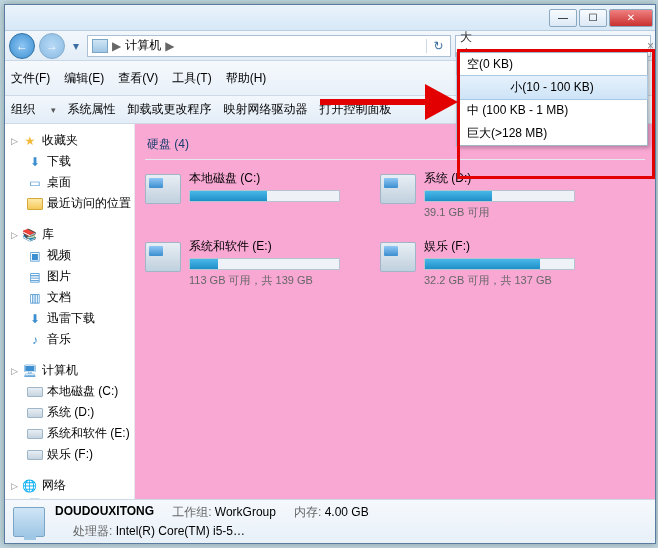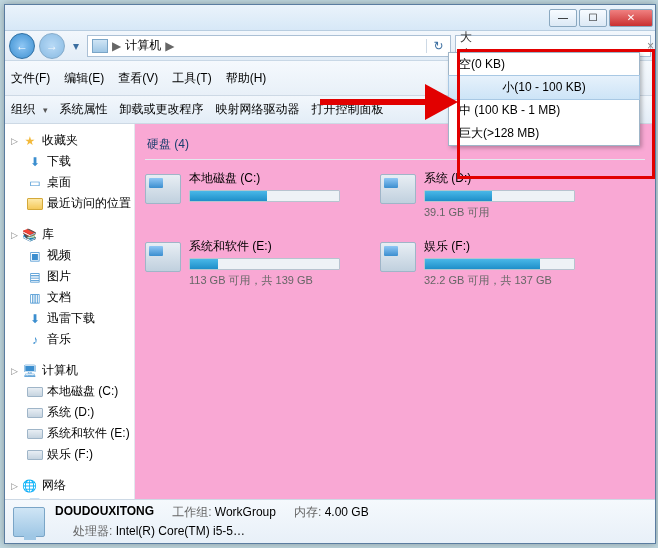--- a/index.html
+++ b/index.html
@@ -17,21 +17,21 @@
 .pathtxt { white-space:nowrap; }
 .patharrow { color:#666; }
 .pathrefresh { width:20px; display:flex; justify-content:center; color:#3b6ea0; border-left:1px solid #cdd9e5; margin-left:auto; padding-left:4px; }
 .searchbar { width:196px; height:22px; border:1px solid #abc0d5; background:#fff; display:flex; align-items:center; padding:0 4px; gap:4px; }
 .searchlabel { color:#333; }
 .searchinput { flex:1; border:none; outline:none; height:18px; }
 .searchclear { color:#888; cursor:default; }
 .menubar { height:35px; display:flex; align-items:center; padding:0 6px; gap:14px; background:linear-gradient(#f5f9fd,#e8f0f8); border-bottom:1px solid #cdd9e5; }
 .menubar span { cursor:default; }
 .toolbar { height:28px; display:flex; align-items:center; padding:0 6px; gap:12px; background:linear-gradient(#f2f7fc,#e3edf7); border-bottom:1px solid #cdd9e5; }
-.toolbar .titem { display:flex; align-items:center; gap:8px; cursor:default; }
+.toolbar .titem { display:flex; align-items:center; gap:16px; cursor:default; }
 .toolbar .drop { color:#555; font-size:9px; }
 .body { flex:1; display:flex; overflow:hidden; }
 .sidebar { width:130px; background:#fff; border-right:1px solid #e2e8ee; overflow-y:auto; padding:6px 2px 6px 4px; }
 .sgroup { margin-bottom:10px; }
 .sgrouphdr { display:flex; align-items:center; gap:4px; padding:2px 2px; cursor:default; }
 .sgrouphdr .caret { color:#888; font-size:9px; }
 .sitem { display:flex; align-items:center; gap:4px; padding:2px 2px 2px 18px; cursor:default; white-space:nowrap; overflow:hidden; }
 .ico { width:16px; height:14px; display:inline-flex; align-items:center; justify-content:center; font-size:12px; }
 .star { color:#f3b93a; }
 .blue { color:#3b8ecf; }
@@ -48,21 +48,21 @@
 .bar { height:12px; border:1px solid #b7c3cf; background:#eef2f6; border-radius:1px; overflow:hidden; margin-bottom:3px; }
 .barfill { height:100%; background:linear-gradient(#49b8e8,#1f8fc9); }
 .drivestats { color:#666; font-size:11px; }
 .statusbar { height:44px; border-top:1px solid #cdd9e5; background:linear-gradient(#f5f9fd,#e8f0f8); display:flex; align-items:center; padding:0 8px; gap:10px; }
 .sysicon { width:32px; height:30px; background:linear-gradient(#cfe5f5,#9fc7e5); border:1px solid #7aa5c7; border-radius:2px; position:relative; }
 .sysicon::after { content:""; position:absolute; bottom:-4px; left:10px; width:12px; height:4px; background:#9fc7e5; }
 .statustxt { display:flex; flex-direction:column; gap:2px; }
 .statusrow { display:flex; gap:18px; }
 .statuslabel { color:#666; }
 
-.dropdown { position:absolute; right:18px; top:52px; width:192px; background:#fff; border:1px solid #9fb5c8; box-shadow:2px 2px 4px rgba(0,0,0,.25); z-index:10; }
+.dropdown { position:absolute; right:10px; top:52px; width:192px; background:#fff; border:1px solid #9fb5c8; box-shadow:2px 2px 4px rgba(0,0,0,.25); z-index:10; }
 .dropdown .opt { padding:3px 10px; cursor:default; }
 .dropdown .opt.sel { background:linear-gradient(#e6f1fb,#cde4f7); border:1px solid #a8c8e4; margin:-1px;text-align:center; }
 
 .redbox { position:absolute; right:3px; top:49px; width:198px; height:130px; border:3px solid #e20000; z-index:20; pointer-events:none; }
 .redarrow { position:absolute; left:320px; top:74px; z-index:20; pointer-events:none; }
 </style>
 </head>
 <body>
 
 <div class="window">

